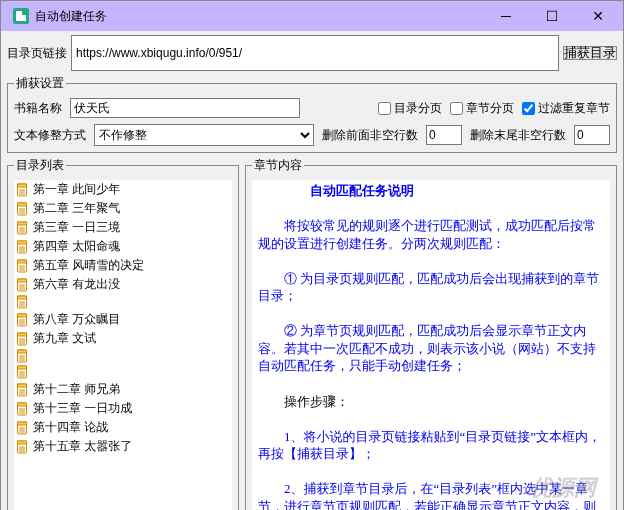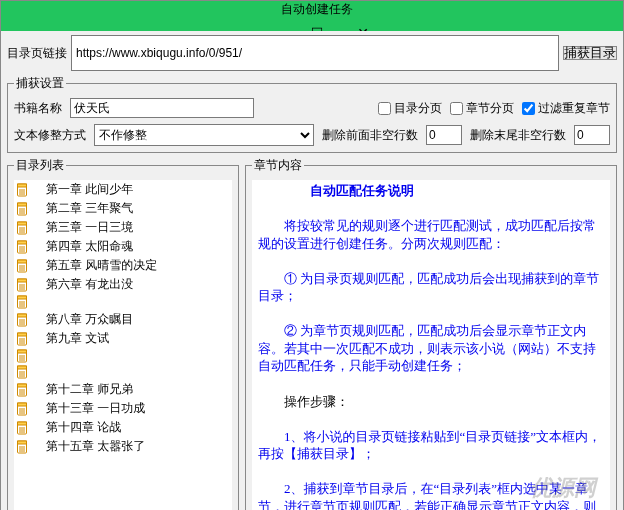--- a/index.html
+++ b/index.html
@@ -1,18 +1,18 @@
 <!DOCTYPE html>
 <html><head>
 <meta charset="utf-8">
 <style>
 * { box-sizing: border-box; margin: 0; padding: 0; }
 body { font-family: "Microsoft YaHei", SimSun, sans-serif; font-size: 12px; background: #f0f0f0; width: 624px; height: 510px; overflow: hidden; }
 .window { width: 624px; height: 510px; background: #fff; border: 1px solid #888; display: flex; flex-direction: column; }
-.titlebar { height: 30px; background: #22c55e; display: flex; align-items: center; padding: 0 2px 0 12px; flex-direction: column; }
+.titlebar { height: 30px; background: #c4b5fd; display: flex; align-items: center; padding: 0 2px 0 12px; }
 .titlebar .icon { width: 16px; height: 16px; background: #2a8; border-radius: 2px; margin-right: 6px; position: relative; }
 .titlebar .icon::after { content: ""; position: absolute; inset: 3px; background: #fff; clip-path: polygon(0 0,60% 0,60% 40%,100% 40%,100% 100%,0 100%); }
 .titlebar .title { flex: 1; font-size: 12px; }
 .winbtns { display: flex; }
 .winbtn { width: 46px; height: 30px; display: flex; align-items: center; justify-content: center; font-size: 14px; }
 .client { flex: 1; background: #f0f0f0; padding: 4px 6px 0 6px; display: flex; flex-direction: column; gap: 4px; }
 .row { display: flex; align-items: center; gap: 4px; }
 .lbl { white-space: nowrap; }
 .txt { flex: 1; height: 36px; border: 1px solid #7a7a7a; background: #fff; padding: 2px 4px; font-size: 12px; }
 .btn { height: 14px; border: 1px solid #888; background: #e6e6e6; padding: 0 0; font-size: 13px; display: flex; align-items: center; gap: 4px; }
@@ -22,21 +22,21 @@
 .frow input[type=text] { height: 20px; border: 1px solid #7a7a7a; padding: 1px 3px; font-size: 12px; }
 .chk { display: flex; align-items: center; gap: 3px; }
 select { height: 22px; border: 1px solid #7a7a7a; background: #fff; font-size: 12px; }
 .spin { width: 36px; height: 20px; border: 1px solid #7a7a7a; font-size: 12px; text-align: left; padding-left: 2px; }
 .panels { flex: 1; display: flex; gap: 6px; min-height: 0; }
 .panel { border: 1px solid #888; display: flex; flex-direction: column; min-height: 0; }
 .panel legend { font-size: 12px; }
 .panel-left { width: 232px; }
 .panel-right { flex: 1; }
 .listbox { flex: 1; background: #fff; border: none; overflow: auto; font-size: 12px; }
-.listitem { display: flex; align-items: center; gap: 16px; padding: 1px 2px; white-space: nowrap; }
+.listitem { display: flex; align-items: center; gap: 3px; padding: 1px 2px; white-space: nowrap; }
 .pageicon { width: 14px; height: 14px; flex-shrink: 0; }
 .pageicon svg { width: 14px; height: 14px; display: block; }
 .content { flex: 1; background: #fff; border: none; overflow: auto; padding: 2px 6px; color: #0000ee; font-family: SimSun, serif; font-size: 13px; line-height: 1.35; }
 .content .black { color: #000; }
 .content .bold { font-weight: bold; }
 .content p { margin: 0; }
 .watermark { position: absolute; right: 20px; bottom: 38px; font-size: 22px; color: rgba(120,120,120,.35); font-weight: bold; font-style: italic; pointer-events: none; text-align: center; }
 
 .listbox::-webkit-scrollbar, .content::-webkit-scrollbar { width: 16px; }
 .listbox::-webkit-scrollbar-thumb, .content::-webkit-scrollbar-thumb { background: #c8c8c8; border: 1px solid #aaa; }
@@ -61,21 +61,21 @@
     <div class="row">
       <span class="lbl">目录页链接</span>
       <input class="txt" value="https://www.xbiqugu.info/0/951/" style="">
       <button class="btn">捕获目录</button>
     </div>
 
     <fieldset>
       <legend>捕获设置</legend>
       <div class="frow">
         <span class="lbl">书籍名称</span>
-        <input type="text" style="width: 184px;" value="伏天氏">
+        <input type="text" style="width: 230px;" value="伏天氏">
         <div style="flex:1"></div>
         <label class="chk">
             <input type="checkbox" id="ck1" style="">
             <span>目录分页</span>
           </label>
         <label class="chk">
             <input type="checkbox" id="ck2" style="">
             <span>章节分页</span>
           </label>
         <label class="chk">

